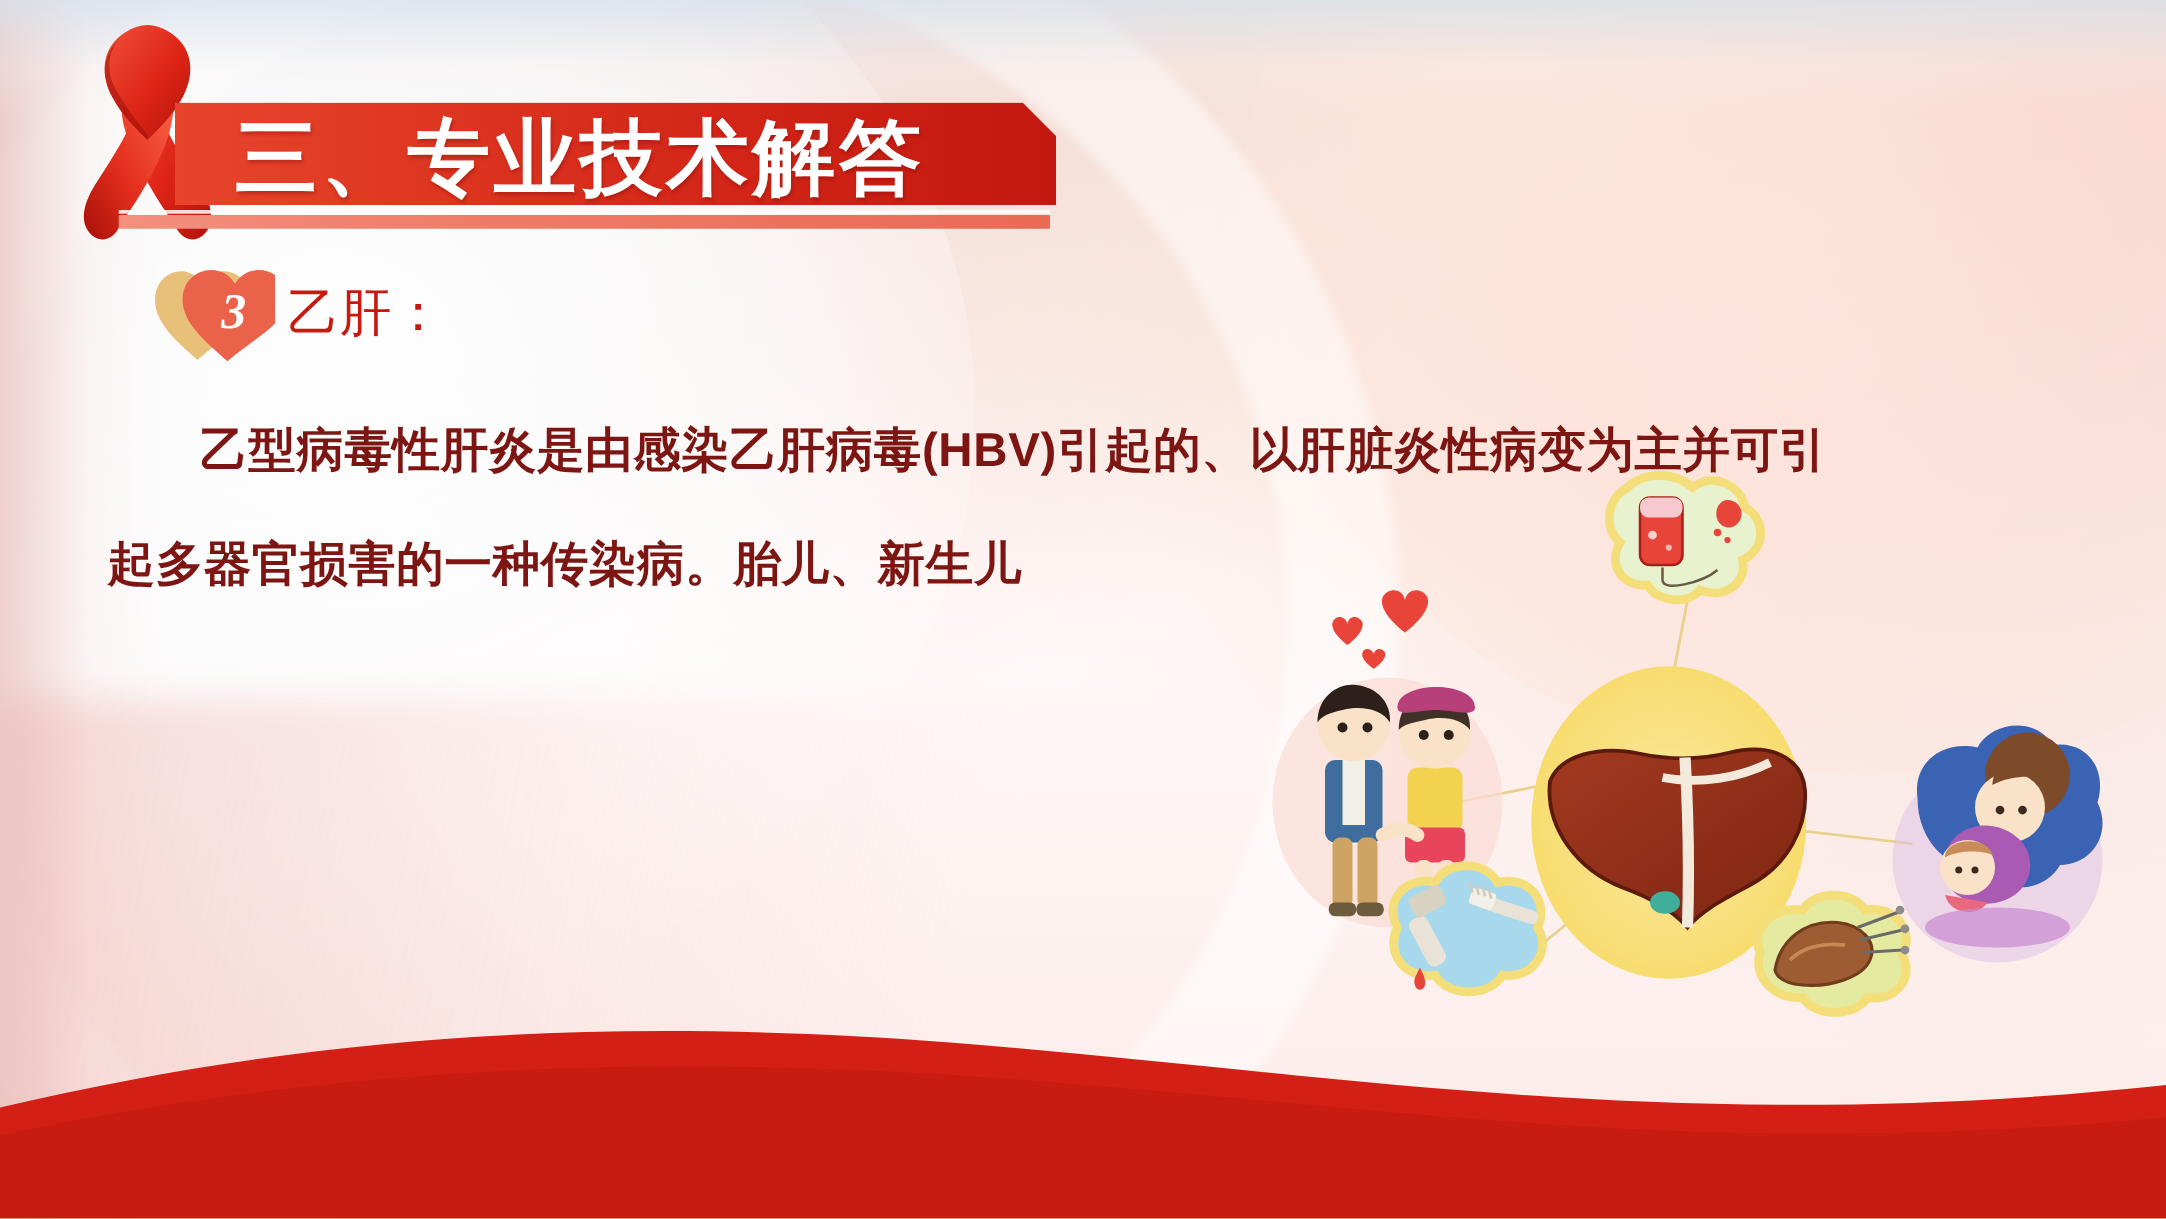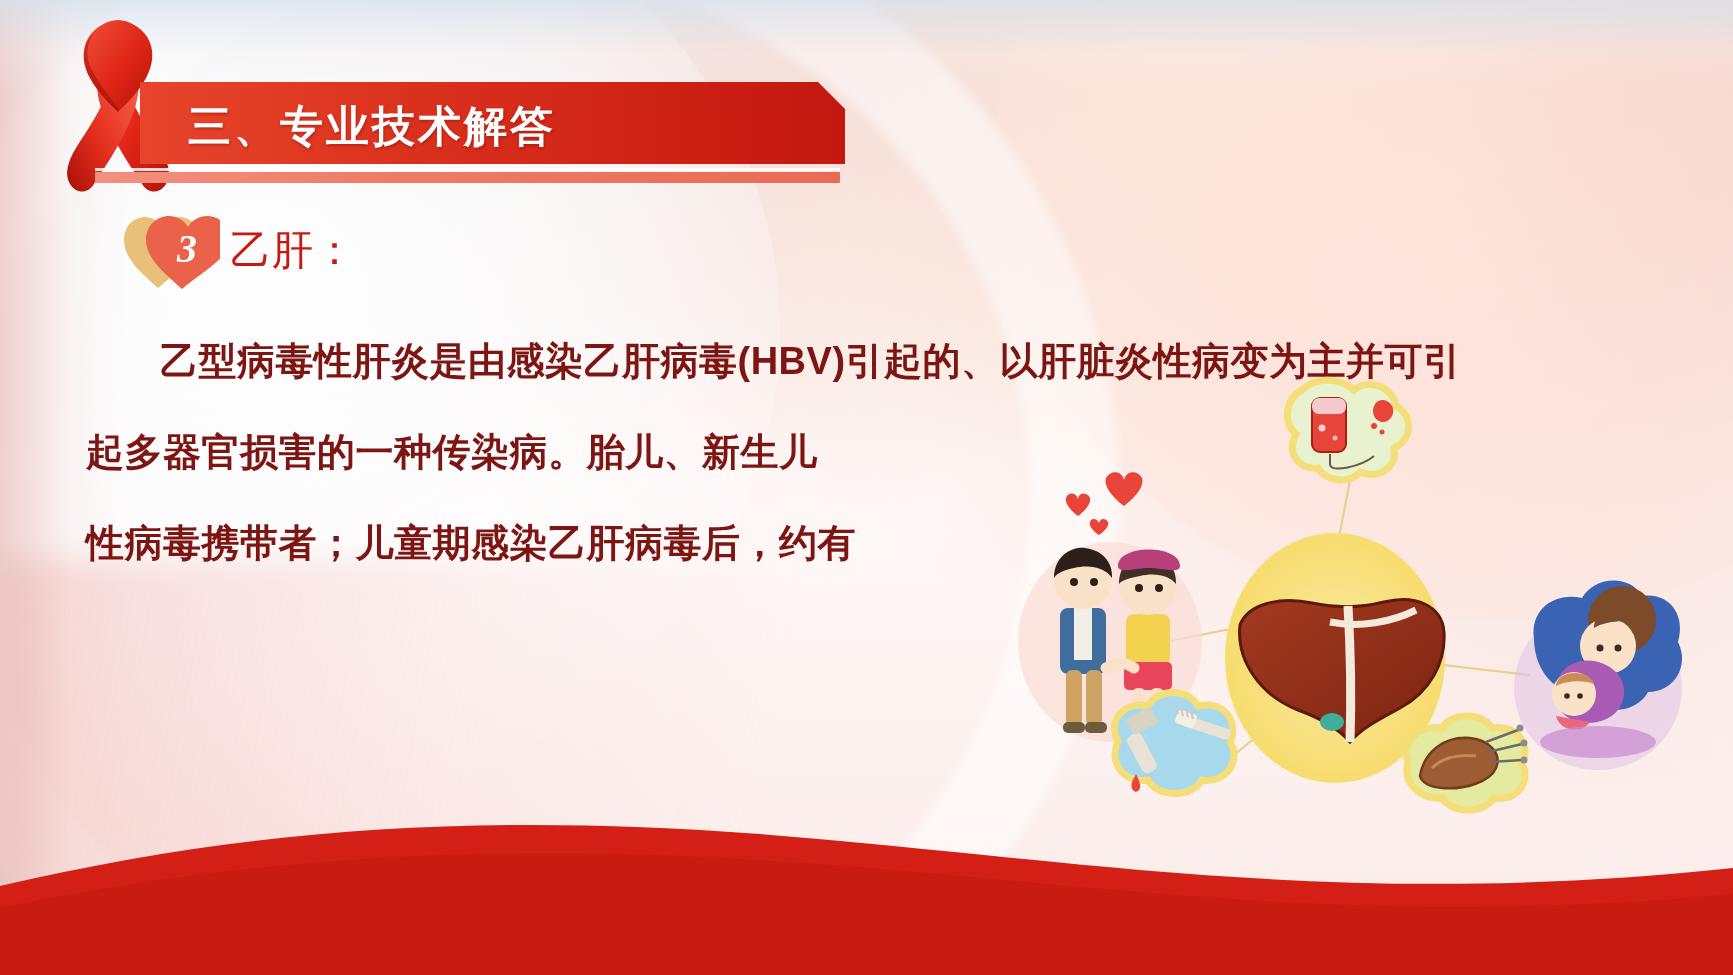--- a/index.html
+++ b/index.html
@@ -42,21 +42,21 @@
 
   
   .ribbon{position:absolute;left:50px;top:8px;width:140px;height:200px;}
 
   
   .banner{position:absolute;left:140px;top:82px;width:705px;height:82px;
     background:linear-gradient(90deg,#e8442c 0%,#e03a23 22%,#d5291a 55%,#cc1f14 80%,#c21810 100%);
     clip-path:polygon(0 0, 678px 0, 705px 27px, 705px 82px, 0 82px);
     box-shadow:0 2px 5px rgba(140,20,10,.25);}
   .banner-title{position:absolute;left:188px;top:92px;width:640px;height:68px;
-    color:#ffffff;font-size:43px;font-weight:bold;letter-spacing:3px;
+    color:#ffffff;font-size:66px;font-weight:bold;letter-spacing:3px;
     line-height:68px;text-shadow:1px 2px 3px rgba(120,10,5,.35);
     white-space:nowrap;}
   .banner-underbar{position:absolute;left:95px;top:172px;width:745px;height:11px;
     background:linear-gradient(90deg,#f3907e 0%,#ef7b66 40%,#ea6a54 100%);
     border-radius:1px;}
   .banner-underline{position:absolute;left:95px;top:168px;width:745px;height:3px;
     background:rgba(255,255,255,.85);}
 
   
   .heart-badge{position:absolute;left:120px;top:208px;width:100px;height:82px;}
@@ -132,21 +132,20 @@
              C46,13 52,9 59,9 C70,9 80,18 80,32 C80,50 56,64 38,80 Z" fill="#e8c07a"></path>
     <path d="M62,81 C44,65 26,50 26,32 C26,17 37,8 49,8 C57,8 64,12 68,19
              C72,12 79,8 87,8 C99,8 110,17 110,32 C110,50 80,65 62,81 Z" fill="#ea6249"></path>
   </svg>
   <div class="badge-num">3</div>
   <div class="section-label">乙肝：</div>
 
   <div class="body-text">
     <span class="ln l1">乙型病毒性肝炎是由感染乙肝病毒(HBV)引起的、以肝脏炎性病变为主并可引</span>
     <span class="ln l2">起多器官损害的一种传染病。胎儿、新生儿</span>
-    <span class="ln l4">性病毒携带者；儿童期感染乙肝病毒后，约有</span>
   </div>
 
   <svg class="illus" viewBox="0 0 800 450">
     <defs>
       <radialGradient id="liverCircle" cx="50%" cy="50%" r="50%">
         <stop offset="0%" stop-color="#fbe9a4"></stop>
           <stop offset="100%" stop-color="#f7dc6e"></stop>
       </radialGradient>
       <linearGradient id="liverBody" x1="0" y1="0" x2="1" y2="1">
         <stop offset="0%" stop-color="#a33a20"></stop>

